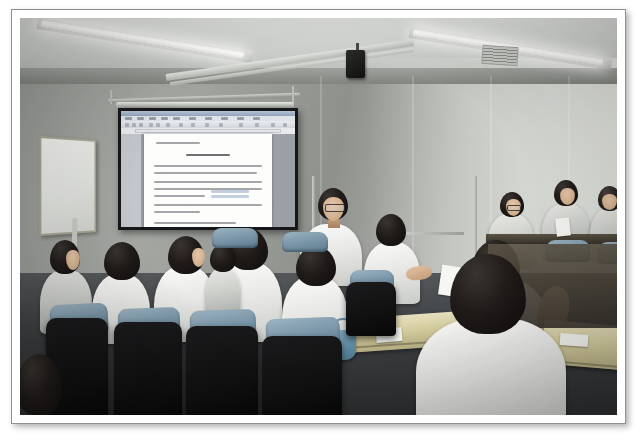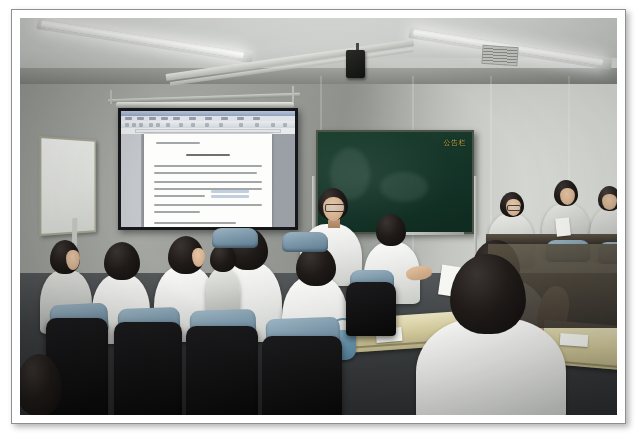--- a/index.html
+++ b/index.html
@@ -448,25 +448,20 @@
                 <div class="doc-line" style="left:8%; top:88px; width:64%;"></div>
 
               </div>
             </div>
           </div>
         </div>
 
         <div class="whiteboard" style="left:18px; top:120px; width:62px; height:96px; transform:perspective(300px) rotateY(24deg);"></div>
         <div class="whiteboard-tray" style="left:52px; top:200px; width:5px; height:42px; transform:rotate(1deg);"></div>
 
-        <div class="chalkboard" style="left:296px; top:112px; width:158px; height:104px;">
-          <div class="chalk-smudge" style="left:12px; top:16px; width:40px; height:52px;"></div>
-          <div class="chalk-smudge" style="left:62px; top:40px; width:48px; height:30px;"></div>
-          <div class="board-label" style="right:6px; top:6px;">公告栏</div>
-        </div>
         <div class="board-leg" style="left:292px; top:158px; width:3px; height:78px;"></div>
         <div class="board-leg" style="left:454px; top:158px; width:3px; height:90px;"></div>
         <div class="board-leg" style="left:372px; top:214px; width:72px; height:3px;"></div>
 
         <div class="shirt shirt-dim" style="left:522px; top:186px; width:48px; height:54px;"></div>
         <div class="head" style="left:534px; top:162px; width:24px; height:26px;"></div>
         <div class="face" style="left:540px; top:170px; width:15px; height:17px;"></div>
 
         <div class="shirt shirt-dim" style="left:468px; top:196px; width:46px; height:52px;"></div>
         <div class="head" style="left:480px; top:174px; width:24px; height:25px;"></div>

